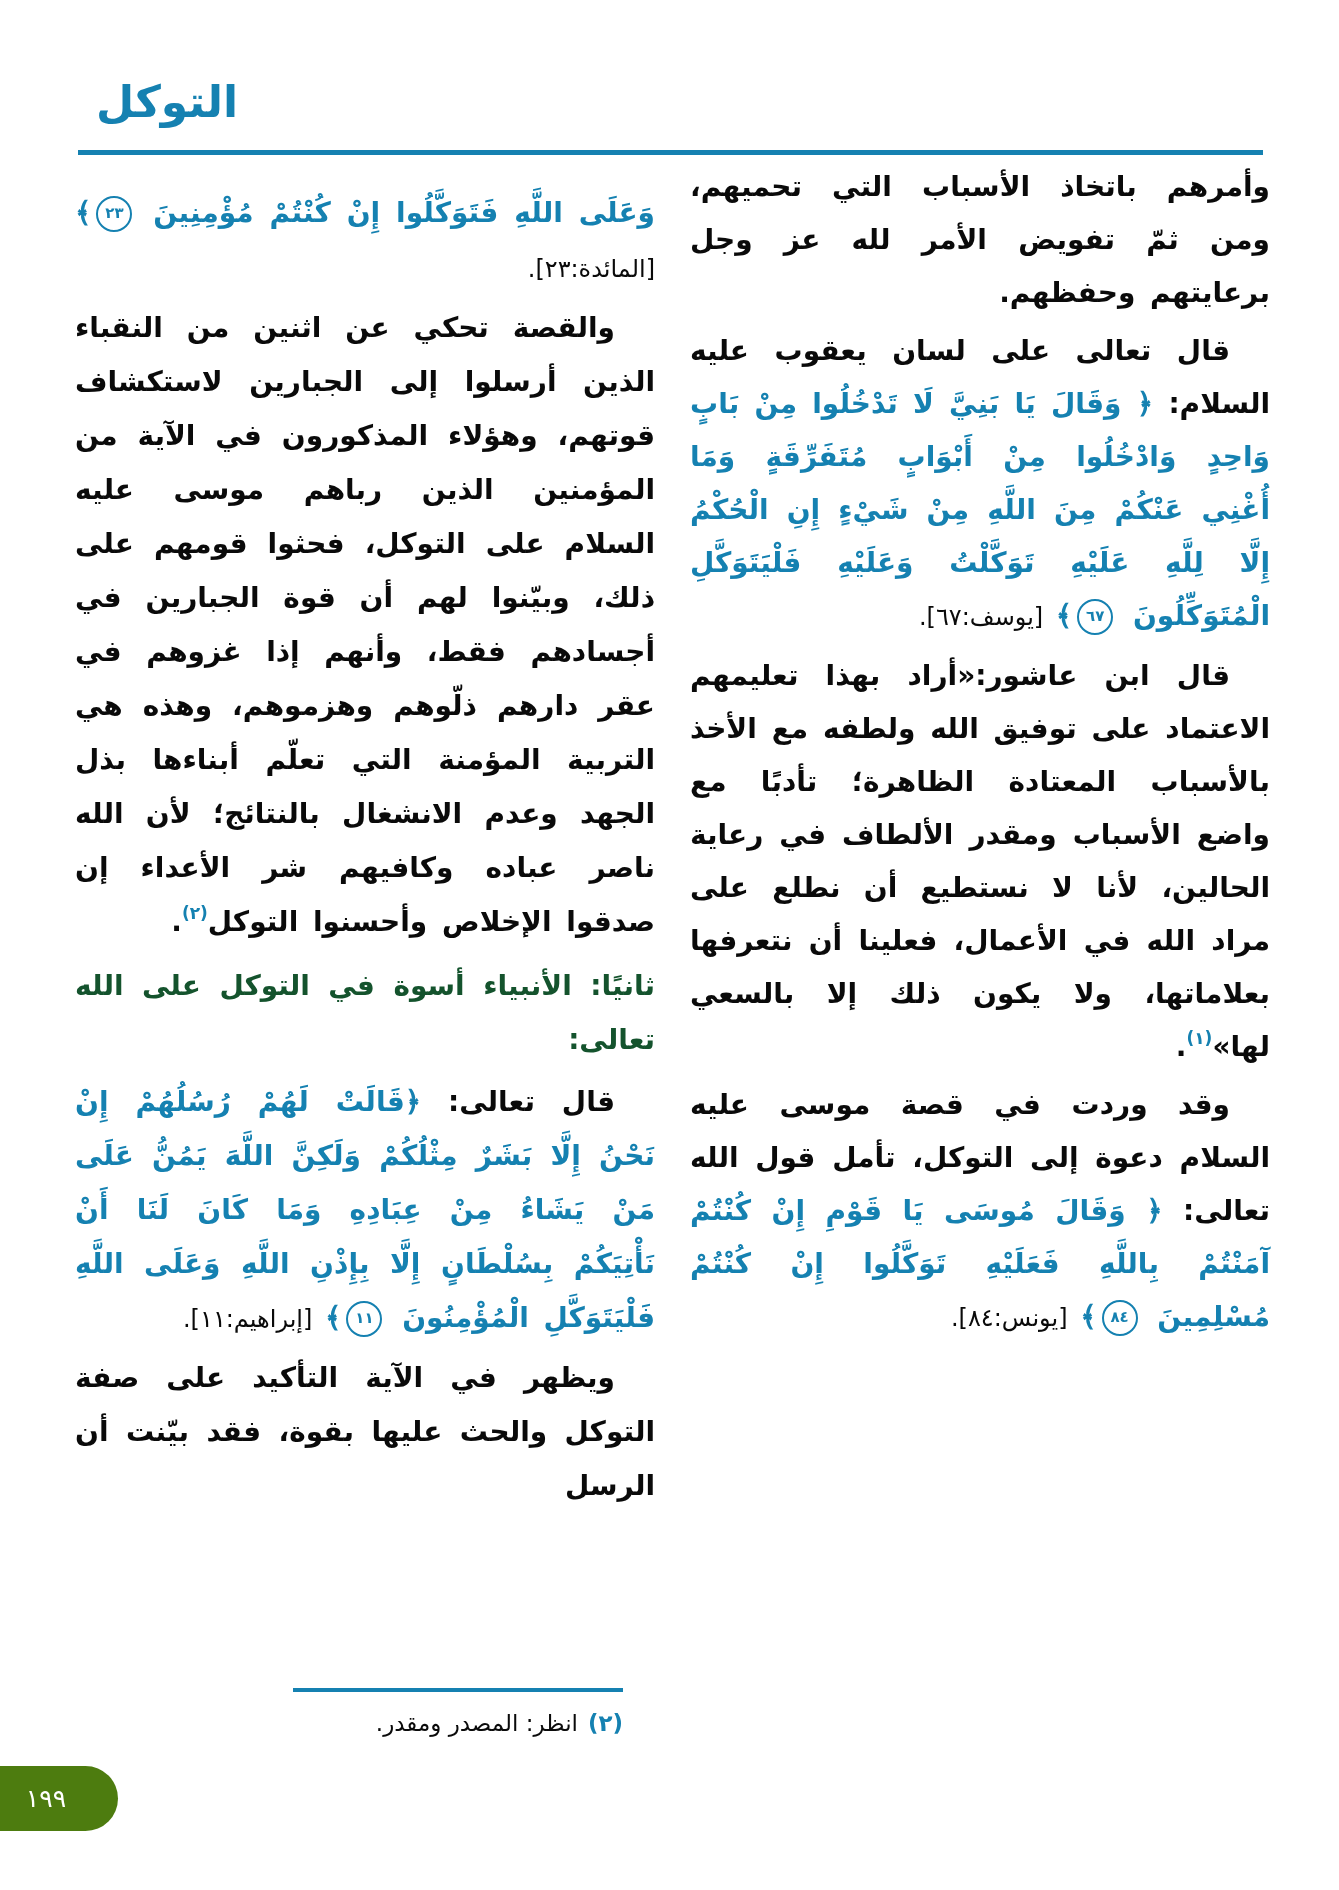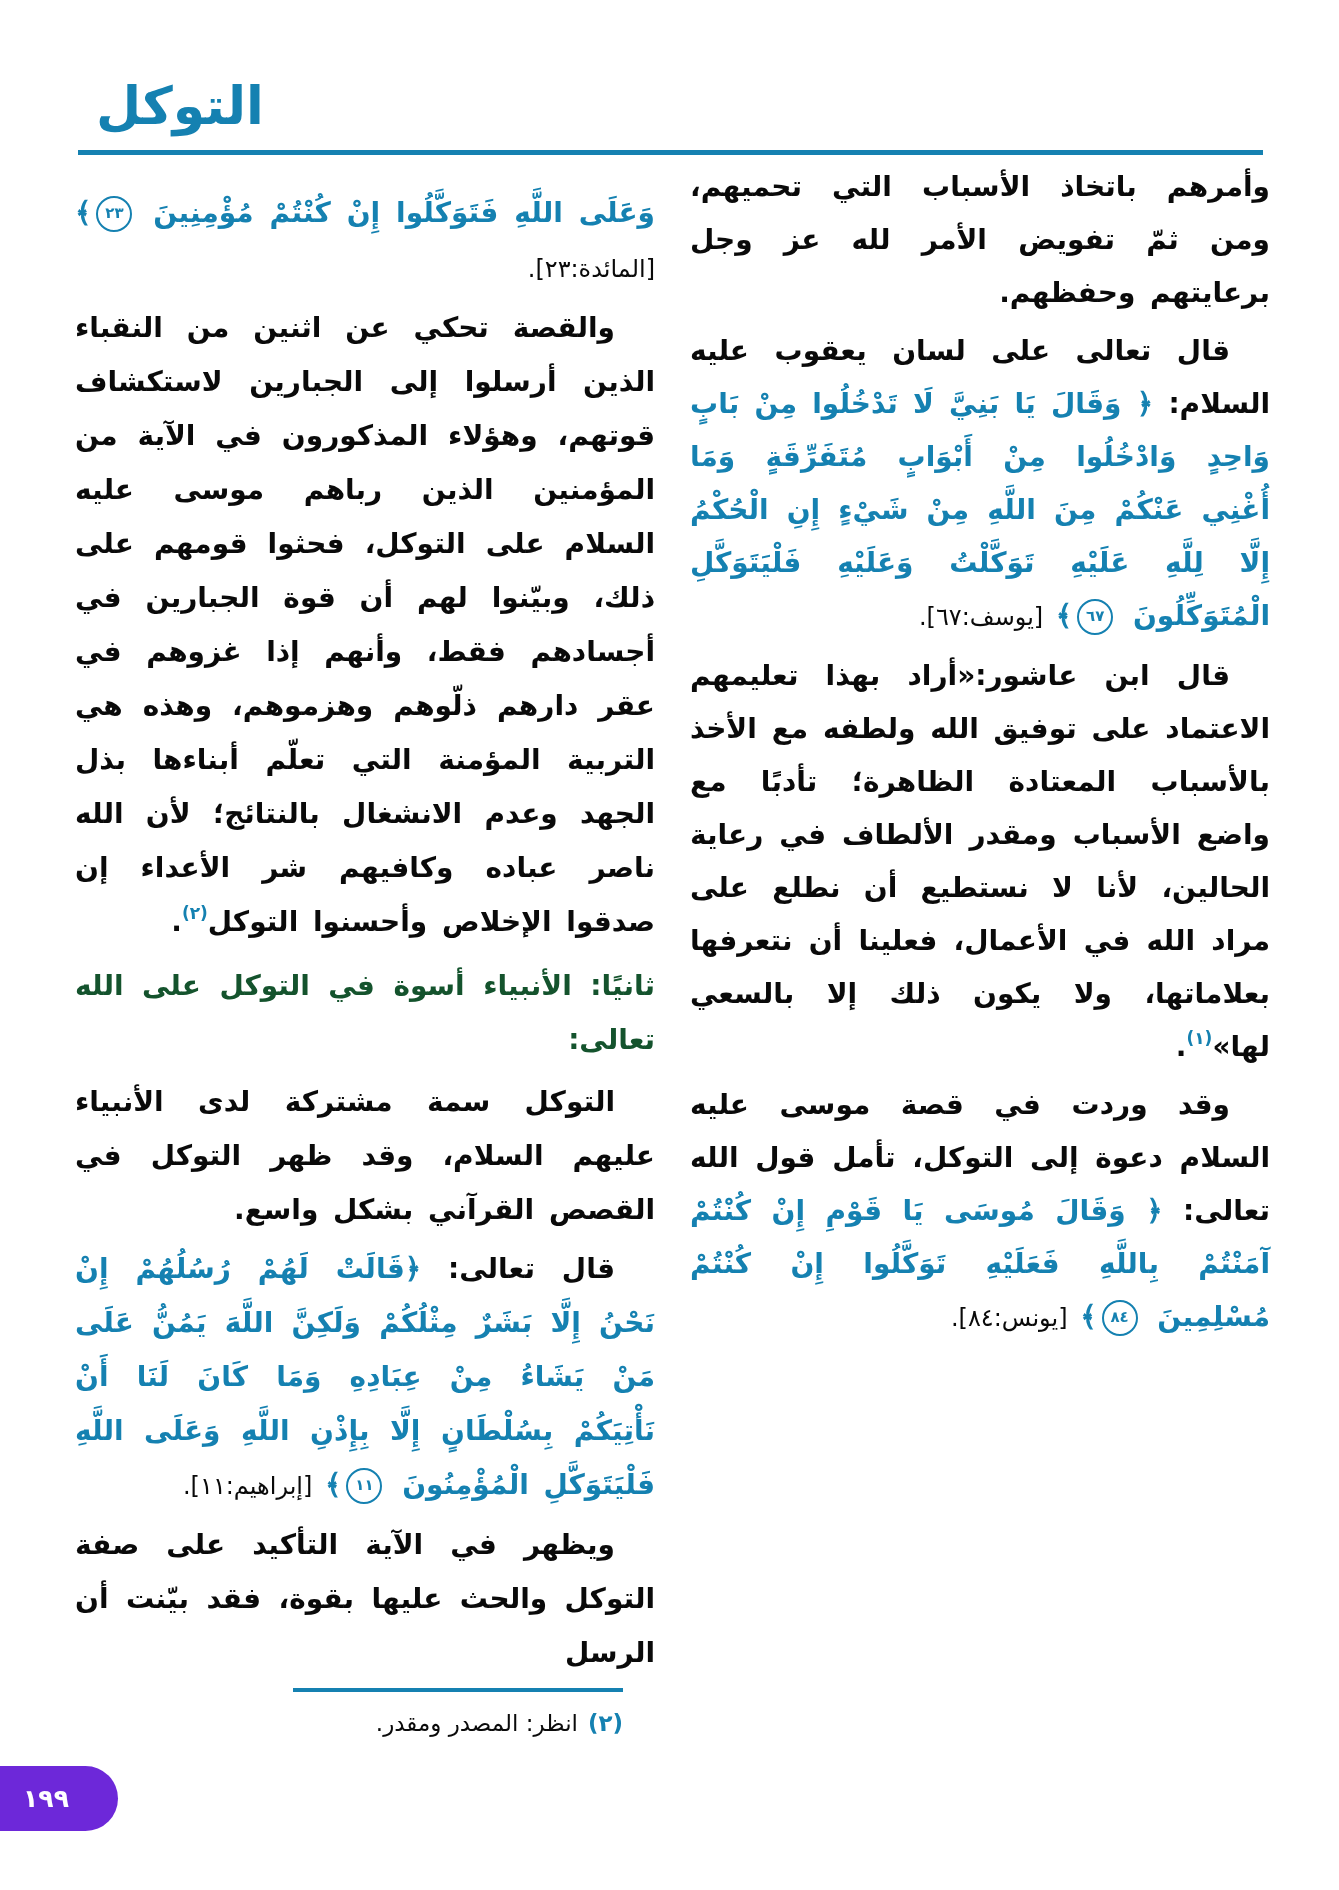--- a/index.html
+++ b/index.html
@@ -12,21 +12,21 @@
     font-family: "DejaVu Sans", sans-serif;
     color: #0a0a0a;
   }
   
   .title {
     position: absolute;
     left: 96px;
     top: 76px;
     direction: rtl;
     color: #1581b1;
-    font-size: 52px;
+    font-size: 44px;
     font-weight: bold;
     letter-spacing: 1px;
   }
   .header-rule {
     position: absolute;
     left: 78px;
     top: 150px;
     width: 1185px;
     height: 5px;
     background: #1581b1;
@@ -91,31 +91,30 @@
   .fn-right { left: 825px; top: 1688px; }
   .fn-left  { left: 293px; top: 1688px; }
   .fn-num { color: #1581b1; margin-left: 10px; font-weight: bold; }
   
   .pill {
     position: absolute;
     left: 0;
     top: 1766px;
     width: 118px;
     height: 65px;
-    background: #6d28d9;
+    background: #4d7c0f;
     border-radius: 0 33px 33px 0;
     display: flex;
     align-items: center;
     justify-content: center;
     box-sizing: border-box;
     padding-right: 26px;
     color: #ffffff;
     font-size: 25px;
     direction: rtl;
-    font-weight: bold;
   }
   .site-url {
     position: absolute;
     left: 152px;
     top: 1782px;
     color: #1176a8;
     font-size: 29px;
     font-weight: bold;
     letter-spacing: 1px;
   }
@@ -145,23 +144,20 @@
 
   <div class="col col-left">
     <div class="para noindent">
       <span class="quran">وَعَلَى اللَّهِ فَتَوَكَّلُوا إِنْ كُنْتُمْ مُؤْمِنِينَ </span><span class="ayah">٢٣</span><span class="quran">﴾</span><span class="cite"> [المائدة:٢٣].</span>
     </div>
     <div class="para">
       <span>والقصة تحكي عن اثنين من النقباء الذين أرسلوا إلى الجبارين لاستكشاف قوتهم، وهؤلاء المذكورون في الآية من المؤمنين الذين رباهم موسى عليه السلام على التوكل، فحثوا قومهم على ذلك، وبيّنوا لهم أن قوة الجبارين في أجسادهم فقط، وأنهم إذا غزوهم في عقر دارهم ذلّوهم وهزموهم، وهذه هي التربية المؤمنة التي تعلّم أبناءها بذل الجهد وعدم الانشغال بالنتائج؛ لأن الله ناصر عباده وكافيهم شر الأعداء إن صدقوا الإخلاص وأحسنوا التوكل</span><span class="fn-ref">(٢)</span><span>.</span>
     </div>
     <div class="para heading">ثانيًا: الأنبياء أسوة في التوكل على الله تعالى:</div>
     <div class="para">
-      <span>التوكل سمة مشتركة لدى الأنبياء عليهم السلام، وقد ظهر التوكل في القصص القرآني بشكل واسع.</span>
-    </div>
-    <div class="para">
       <span>قال تعالى: </span><span class="quran">﴿قَالَتْ لَهُمْ رُسُلُهُمْ إِنْ نَحْنُ إِلَّا بَشَرٌ مِثْلُكُمْ وَلَكِنَّ اللَّهَ يَمُنُّ عَلَى مَنْ يَشَاءُ مِنْ عِبَادِهِ وَمَا كَانَ لَنَا أَنْ نَأْتِيَكُمْ بِسُلْطَانٍ إِلَّا بِإِذْنِ اللَّهِ وَعَلَى اللَّهِ فَلْيَتَوَكَّلِ الْمُؤْمِنُونَ </span><span class="ayah">١١</span><span class="quran">﴾</span><span class="cite"> [إبراهيم:١١].</span>
     </div>
     <div class="para force-last">
       <span>ويظهر في الآية التأكيد على صفة التوكل والحث عليها بقوة، فقد بيّنت أن الرسل</span>
     </div>
   </div>
 
   <div class="footnote fn-left">
     <span class="fn-num">(٢)</span><span>انظر: المصدر ومقدر.</span>
   </div>

